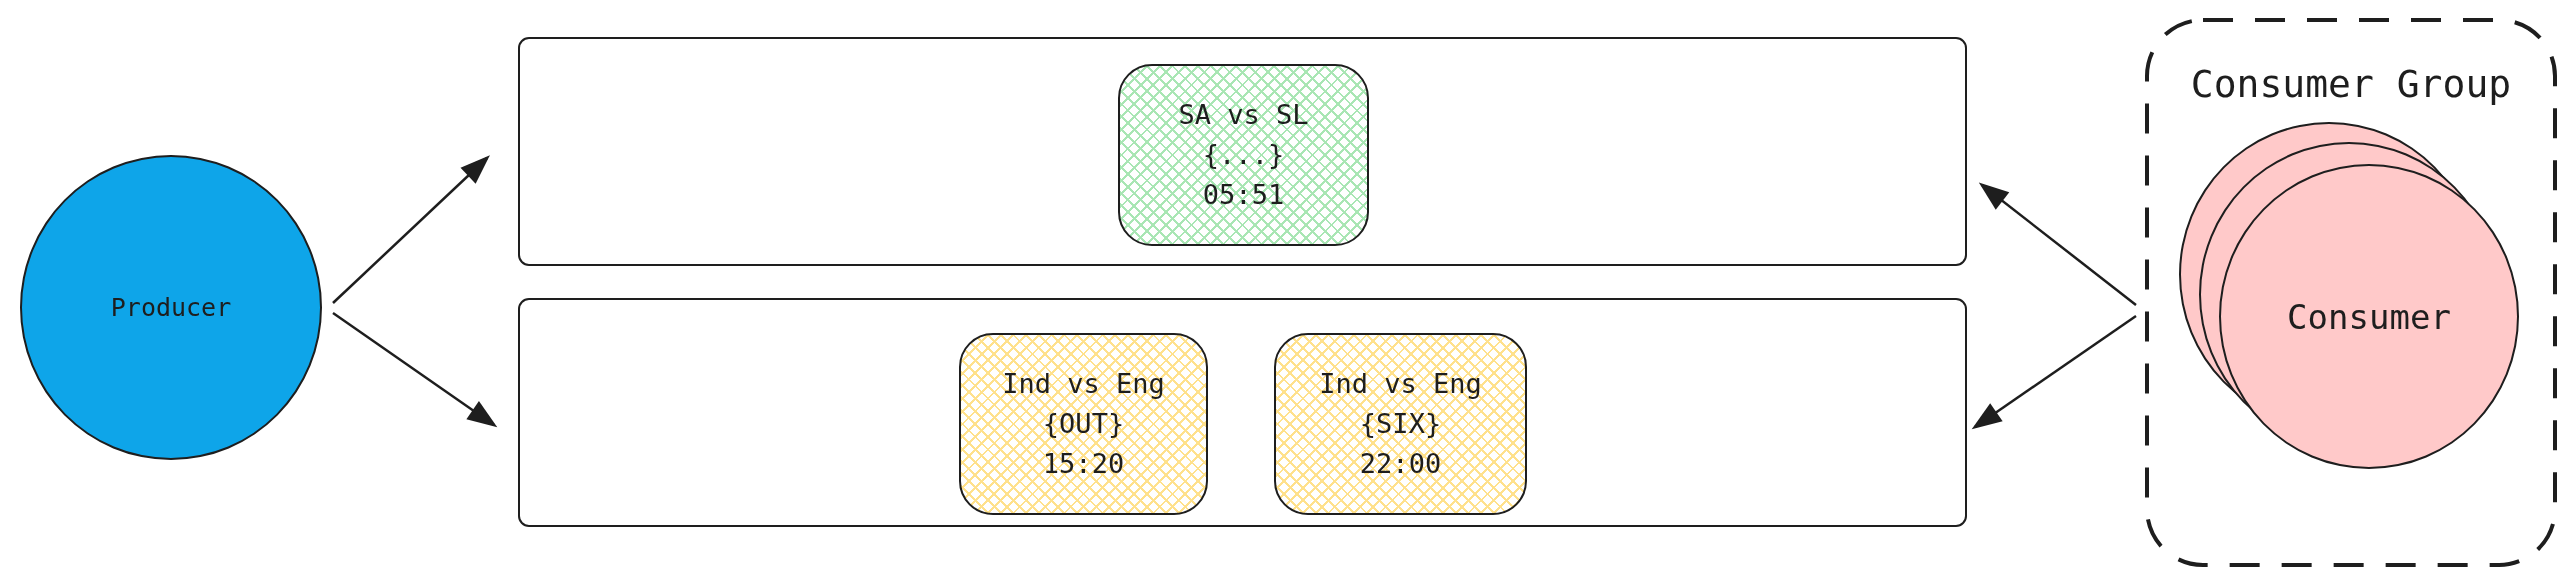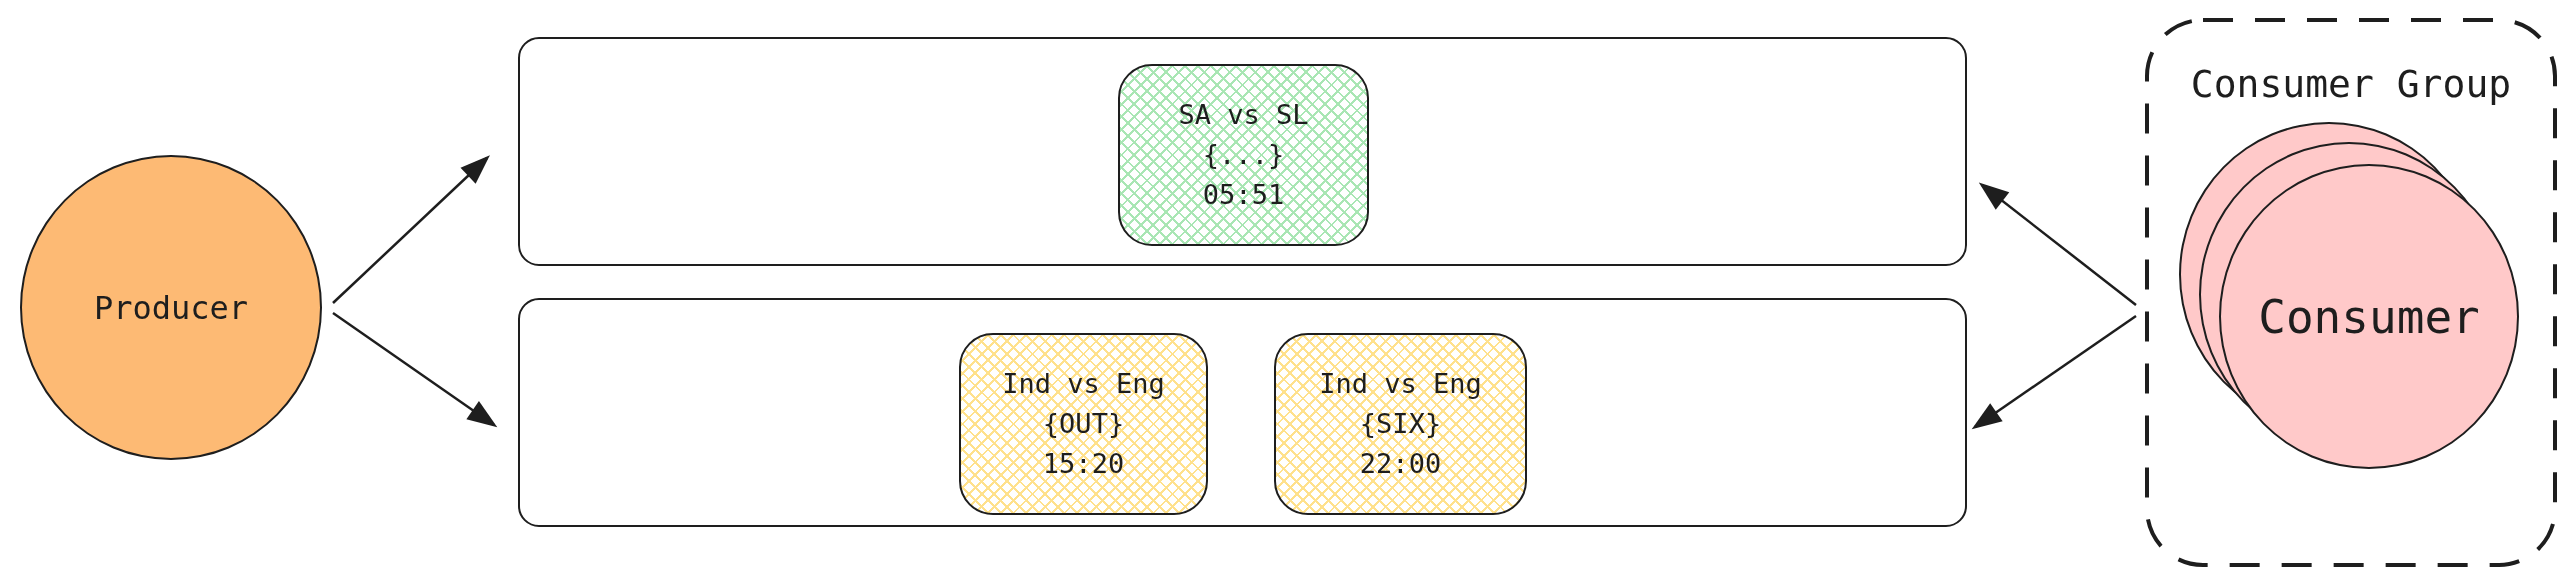--- a/index.html
+++ b/index.html
@@ -23,32 +23,32 @@
   }
 
   .node { position: absolute; z-index: 2; }
 
   
   .producer-circle {
     left: 20px; top: 155px;
     width: 302px; height: 305px;
     border: 2.5px solid #1e1e1e;
     border-radius: 50%;
-    background: #fdba74;
+    background: #0ea5e9;
     display: flex; align-items: center; justify-content: center;
-    font-size: 32px;
+    font-size: 25px;
   }
 
   
   .lane {
     position: absolute;
     left: 518px;
     width: 1449px; height: 229px;
     border: 2.5px solid #1e1e1e;
-    border-radius: 21px;
+    border-radius: 11px;
     background: #ffffff;
     z-index: 2;
   }
   .lane-top { top: 37px; }
   .lane-bottom { top: 298px; }
 
   
   .message {
     position: absolute;
     height: 182px;
@@ -94,21 +94,21 @@
     width: 300px; height: 305px;
     border: 2.5px solid #1e1e1e;
     border-radius: 50%;
     background: #ffc9c9;
   }
   .consumer-back  { left: 34px; top: 102px; }
   .consumer-mid   { left: 54px; top: 122px; }
   .consumer-front {
     left: 74px; top: 144px;
     display: flex; align-items: center; justify-content: center;
-    font-size: 46px;
+    font-size: 34px;
   }
 </style>
 </head>
 <body>
 
 <div class="canvas">
 
   <svg class="arrow-layer" viewBox="0 0 2576 586" xmlns="http://www.w3.org/2000/svg">
     <defs>
       <marker id="arrowhead" markerUnits="userSpaceOnUse" markerWidth="34" markerHeight="26" refX="28" refY="13" orient="auto">

